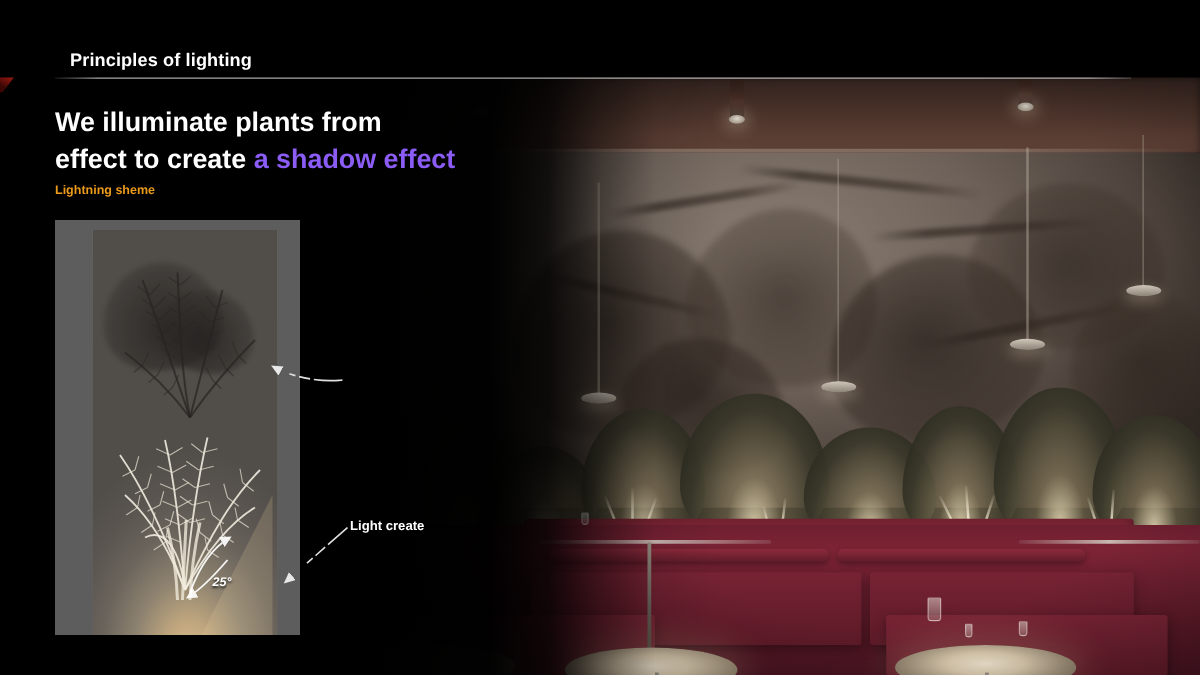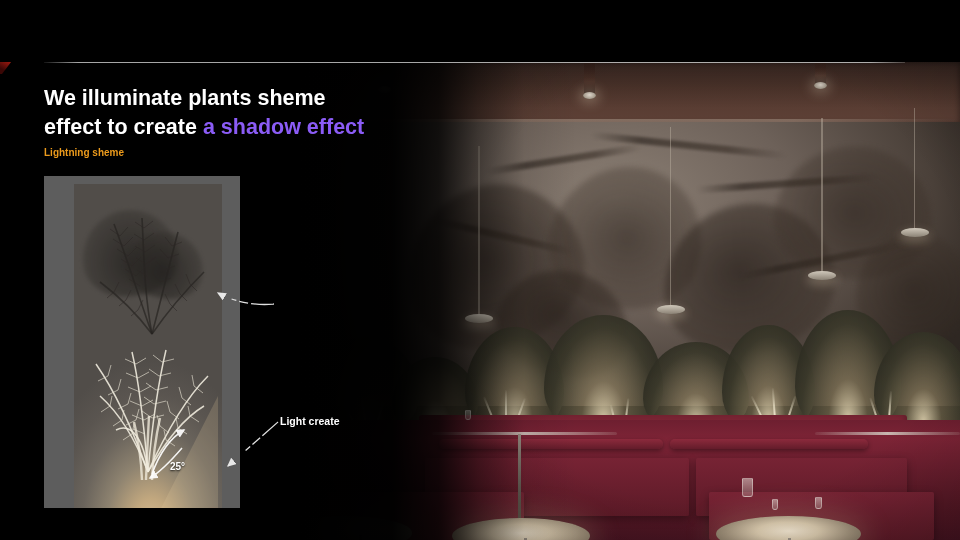--- a/index.html
+++ b/index.html
@@ -165,20 +165,21 @@
 
   
   .diagram{
     position:absolute; left:44px; top:176px; width:196px; height:332px;
     background:#5d5d5d; z-index:5; overflow:hidden;
   }
   .diag-scene{
     position:absolute; left:30px; top:8px; width:148px; height:345px;
     overflow:hidden;
     background:linear-gradient(180deg,#6f6f6f 0%,#686868 40%,#636363 100%);
+    font-style:italic;
   }
   .diag-wall{
     position:absolute; left:0; top:0; width:100%; height:100%;
     background:
       radial-gradient(ellipse 78% 48% at 52% 99%, #d8bc92 0%, #c2a87f 16%, #8e8370 38%, #6a645c 60%, #5a5550 80%, #514d49 100%);
   }
   .diag-floor{
     position:absolute; left:0; bottom:0; width:100%; height:11px;
     background:linear-gradient(180deg,#1a1a18,#0d0d0c);
   }
@@ -312,23 +313,24 @@
           <stop offset="100%" stop-color="#3a0705"></stop>
         </linearGradient>
       </defs>
       <polygon points="0,0 58,0 2,74 0,74" fill="url(#lg)"></polygon>
       <polygon points="13,23 38,55 34,58 9,26" fill="#ffffff"></polygon>
       <polygon points="36,24 14,59 10,56 32,21" fill="#ffffff" opacity="0"></polygon>
       <polygon points="38,22 16,60 12,57 34,19" fill="#ffffff"></polygon>
     </svg>
   </div>
 
+  <div class="slide-title">Principles of lighting</div>
 
   <div class="headline">
-    <span>We illuminate plants sheme</span><br>
+    <span>We illuminate plants from</span><br>
     <span>effect to create </span><span class="accent">a shadow effect</span>
   </div>
 
   <div class="subhead">Lightning sheme</div>
 
   <div class="diagram">
     <div class="diag-scene">
       <div class="diag-wall"></div>
       <div class="beam"></div>
 

